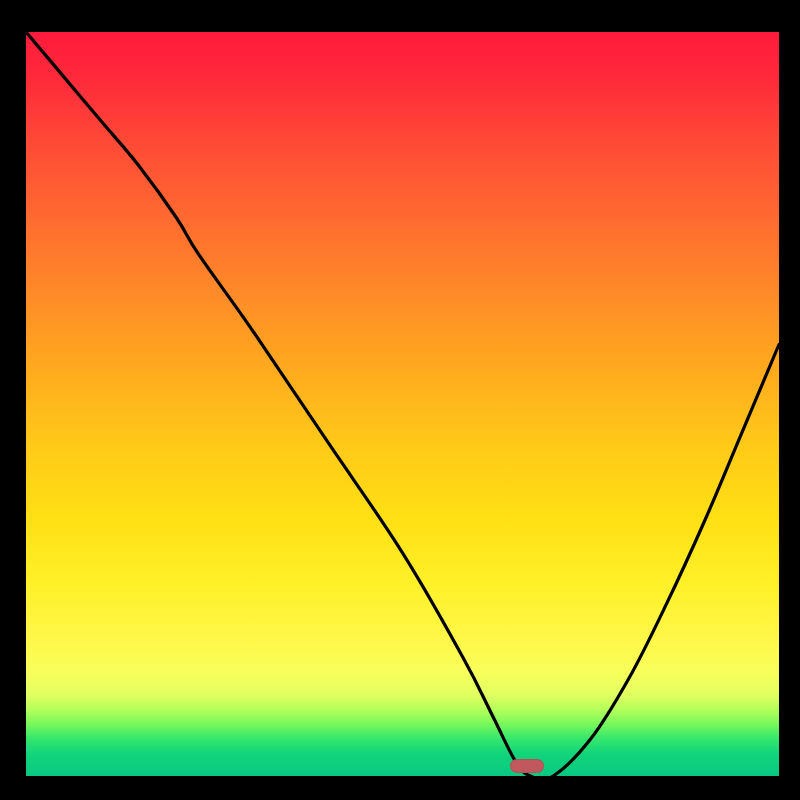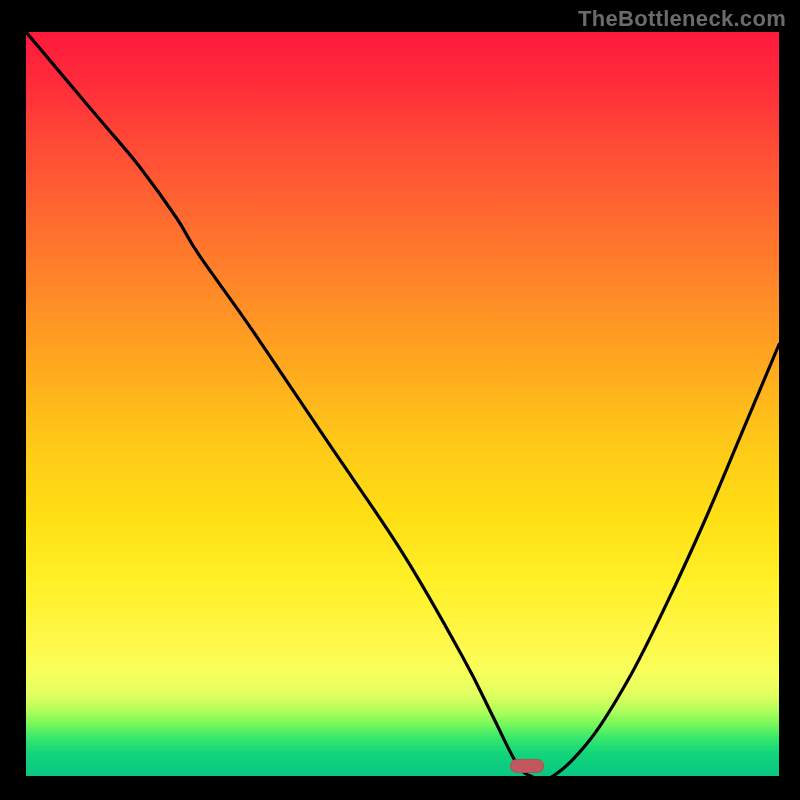--- a/index.html
+++ b/index.html
@@ -91,21 +91,20 @@
     border-radius: 7px;
     background: #c1585d;
     box-shadow: inset 0 0 0 1px rgba(0,0,0,0.08);
   }
 </style>
 </head>
 <body>
 
 <div class="outer">
 
-  <div class="watermark">TheBottleneck.com</div>
 
   <div class="plot-clip">
     <div class="gradient"></div>
     <div class="bands"></div>
 
     <svg class="curve" viewBox="0 0 753 744" preserveAspectRatio="none">
       <path d="M 0.0 0.0 C 6.8 8.0, 24.1 28.6, 37.6 44.6 C 51.2 60.7, 61.7 73.2, 75.3 89.3 C 88.9 105.4, 99.4 116.5, 113.0 133.9 C 126.5 151.3, 139.8 169.9, 150.6 186.0 C 161.4 202.1, 159.6 203.1, 173.2 223.2 C 186.7 243.3, 202.9 264.1, 225.9 297.6 C 248.9 331.1, 274.1 369.0, 301.2 409.2 C 328.3 449.4, 352.1 482.0, 376.5 520.8 C 400.9 559.6, 420.5 595.5, 436.7 625.0 C 453.0 654.4, 457.4 665.7, 466.9 684.5 C 476.3 703.2, 482.7 718.4, 489.4 729.1 C 496.2 739.8, 497.7 741.3, 504.5 744.0 C 511.3 746.7, 516.3 750.7, 527.1 744.0 C 537.9 737.3, 551.2 724.2, 564.8 706.8 C 578.3 689.4, 588.8 671.4, 602.4 647.3 C 616.0 623.2, 626.5 601.0, 640.0 572.9 C 653.6 544.8, 664.1 521.8, 677.7 491.0 C 691.3 460.2, 701.8 433.9, 715.4 401.8 C 728.9 369.6, 746.2 328.6, 753.0 312.5" fill="none" stroke="#000" stroke-width="3.2" stroke-linecap="round" stroke-linejoin="round"></path>
     </svg>
 
     <div class="marker" style="left: 484px; top: 727px;"></div>

